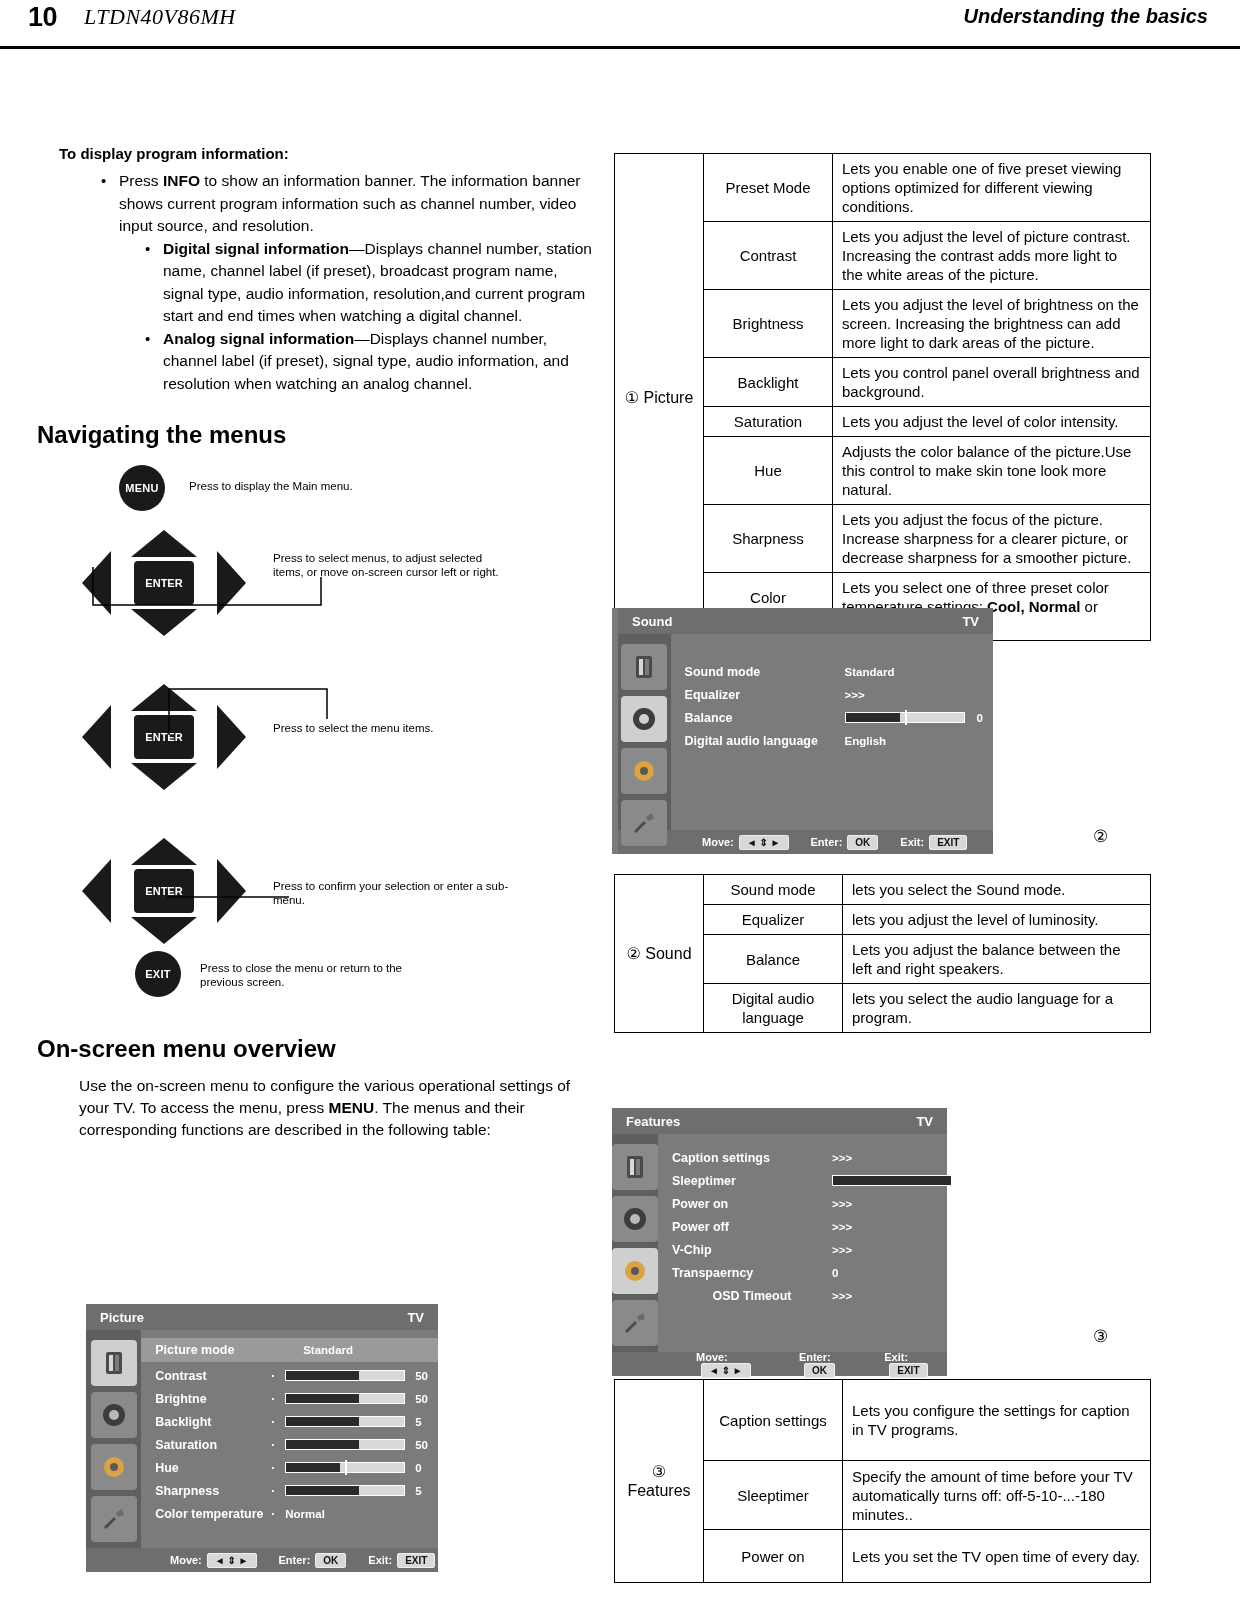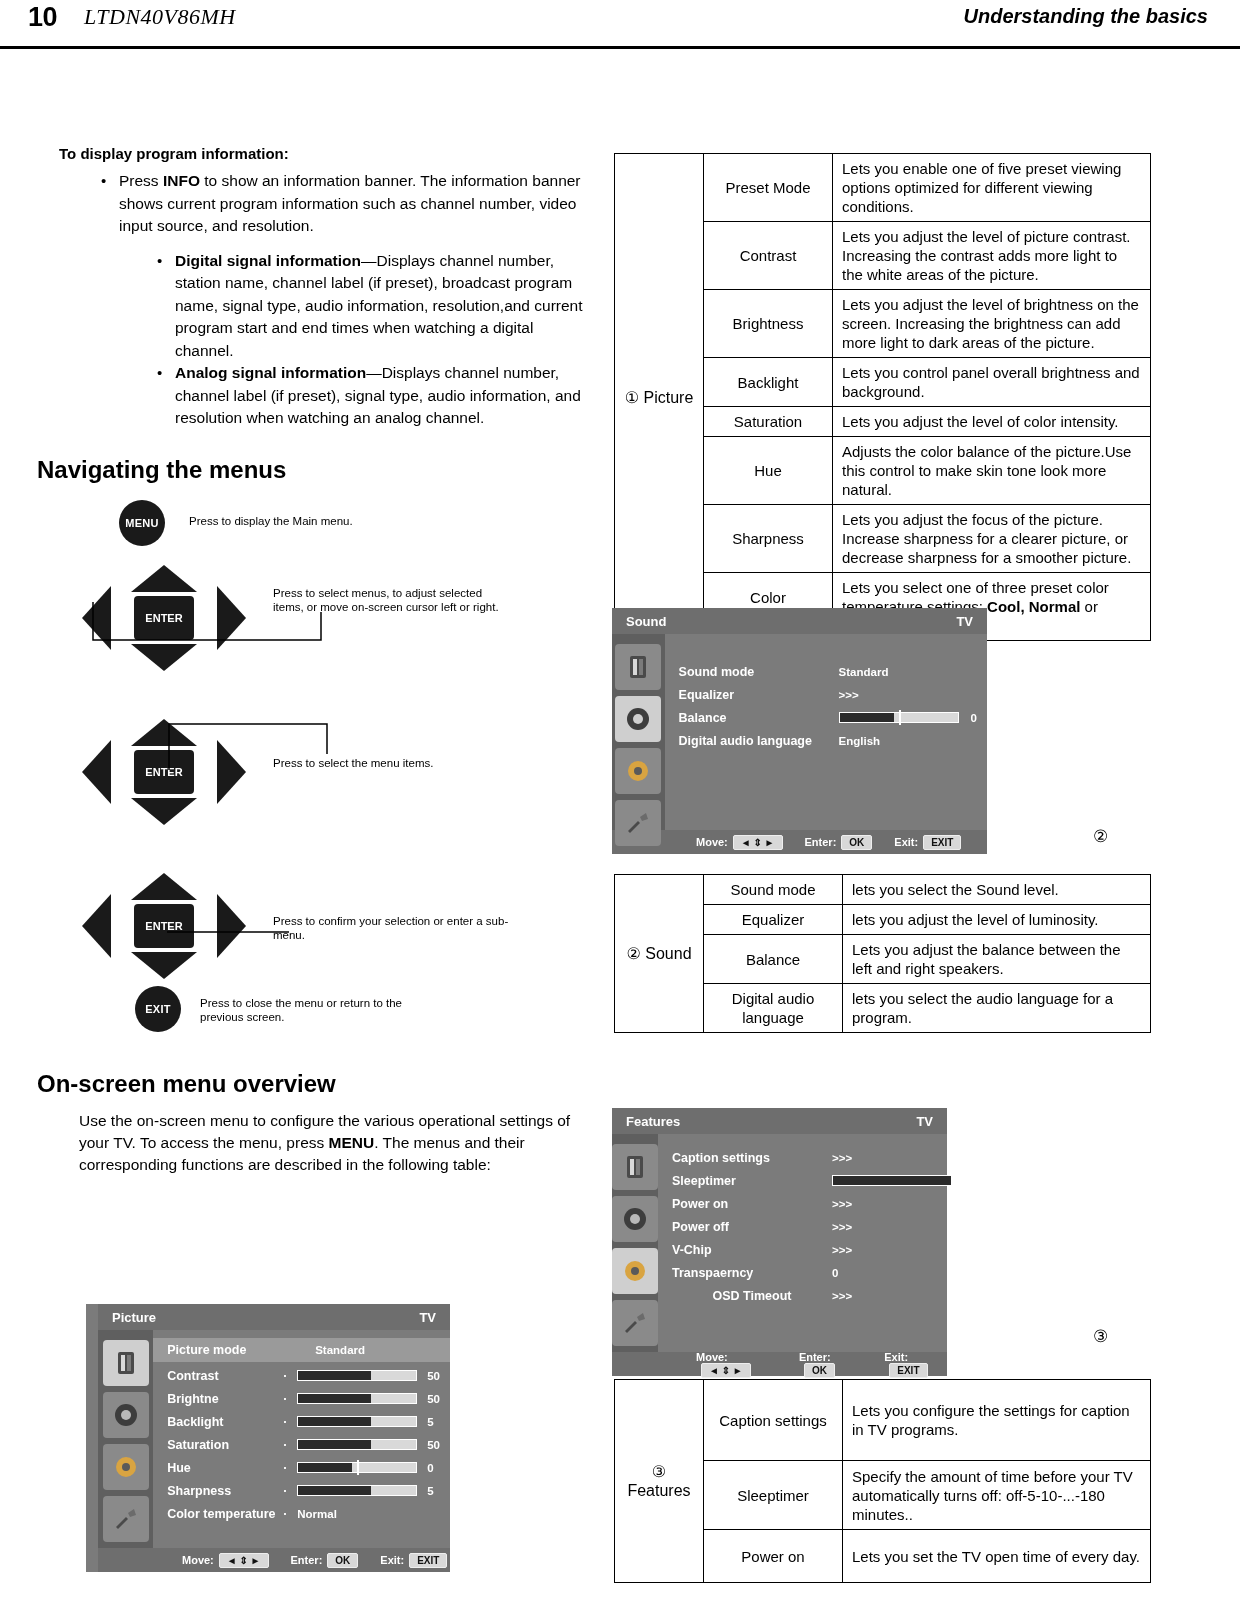--- a/index.html
+++ b/index.html
@@ -17,21 +17,21 @@
   .hdr-right{position:absolute;right:32px;top:5px;font-size:20px;font-weight:bold;font-style:italic;}
   .hdr-rule{position:absolute;left:0;top:46px;width:1240px;height:3px;background:#000;}
 
   
   .left{position:absolute;left:37px;top:145px;width:560px;}
   h2.sec{font-size:24px;font-weight:bold;margin:0 0 14px 0;letter-spacing:-0.3px;}
   .sub{font-size:15px;font-weight:bold;margin:0 0 8px 22px;}
   ul.l1{margin:0;padding:0;list-style:none;}
   ul.l1>li{position:relative;padding-left:22px;margin-left:60px;font-size:15.5px;line-height:22.5px;margin-bottom:2px;}
   ul.l1>li:before{content:"•";position:absolute;left:4px;top:0;font-size:15px;}
-  ul.l2{margin:12px;padding:0;list-style:none;}
+  ul.l2{margin:0;padding:0;list-style:none;}
   ul.l2>li{position:relative;padding-left:20px;margin-left:24px;font-size:15.5px;line-height:22.5px;}
   ul.l2>li:before{content:"•";position:absolute;left:2px;top:0;font-size:15px;}
   .b{font-weight:bold;}
 
   h2.sec2{font-size:24px;font-weight:bold;margin:26px 0 10px 0;}
 
   
   .remote-area{position:relative;width:560px;height:560px;margin-top:6px;}
   .btn-round{position:absolute;width:46px;height:46px;border-radius:50%;background:#1a1a1a;color:#fff;
     font-size:11px;font-weight:bold;display:flex;align-items:center;justify-content:center;letter-spacing:.3px;}
@@ -150,21 +150,21 @@
       <div class="btn-round" style="left:98px;top:492px;">EXIT</div>
       <div class="cap" style="left:163px;top:502px;width:230px;">Press to close the menu or return to the previous screen.</div>
     </div>
 
     <h2 class="sec3">On-screen menu overview</h2>
     <div class="para">
       <span>Use the on-screen menu to configure the various operational settings of your TV. To access the menu, press </span><span class="b">MENU</span><span>. The menus and their corresponding functions are described in the following table:</span>
     </div>
   </div>
 
-  <div class="osd" style="left:86px;top:1304px;width:352px;padding-left:12px;">
+  <div class="osd" style="left:86px;top:1304px;width:352px;">
     <div class="osd-title">
       <span>Picture</span>
       <span>TV</span>
     </div>
     <div class="osd-body">
       <div class="osd-icons">
         <div class="osd-ic sel">
           <svg width="28" height="28" viewBox="0 0 28 28">
               <rect x="6" y="3" width="16" height="22" rx="2" fill="#4a4a4a"></rect>
               <rect x="9" y="6" width="4" height="16" fill="#d8d8d8"></rect>
@@ -289,21 +289,21 @@
           <td class="lbl">Sharpness</td>
           <td>Lets you adjust the focus of the picture. Increase sharpness for a clearer picture, or decrease sharpness for a smoother picture.</td>
         </tr>
     <tr>
       <td class="lbl">Color Temperature</td>
       <td><span>Lets you select one of three preset color temperature settings: </span><b>Cool, Normal</b><span> or </span><b>Warm</b><span>.</span></td>
     </tr>
   </tbody>
     </table>
 
-  <div class="osd" style="left:612px;top:608px;width:375px;">
+  <div class="osd" style="left:612px;top:608px;width:375px;padding-left:6px;">
     <div class="osd-title">
       <span>Sound</span>
       <span>TV</span>
     </div>
     <div class="osd-body" style="height:196px;">
       <div class="osd-icons">
         <div class="osd-ic">
           <svg width="28" height="28" viewBox="0 0 28 28">
               <rect x="6" y="3" width="16" height="22" rx="2" fill="#4a4a4a"></rect>
               <rect x="9" y="6" width="4" height="16" fill="#d8d8d8"></rect>
@@ -358,21 +358,21 @@
       <span><span>Exit:</span><span class="keycap">EXIT</span></span>
     </div>
   </div>
   <div class="circle-num" style="left:1093px;top:826px;">②</div>
 
   <table class="t" style="left:614px;top:874px;width:537px;">
     <tbody>
         <tr>
       <td class="grp" rowspan="4">② Sound</td>
       <td class="lbl" style="width:120px;">Sound mode</td>
-      <td>lets you select the Sound level.</td>
+      <td>lets you select the Sound mode.</td>
     </tr>
     <tr>
           <td class="lbl">Equalizer</td>
           <td>lets you adjust the level of luminosity.</td>
         </tr>
     <tr>
           <td class="lbl">Balance</td>
           <td>Lets you adjust the balance between the left and right speakers.</td>
         </tr>
     <tr>

